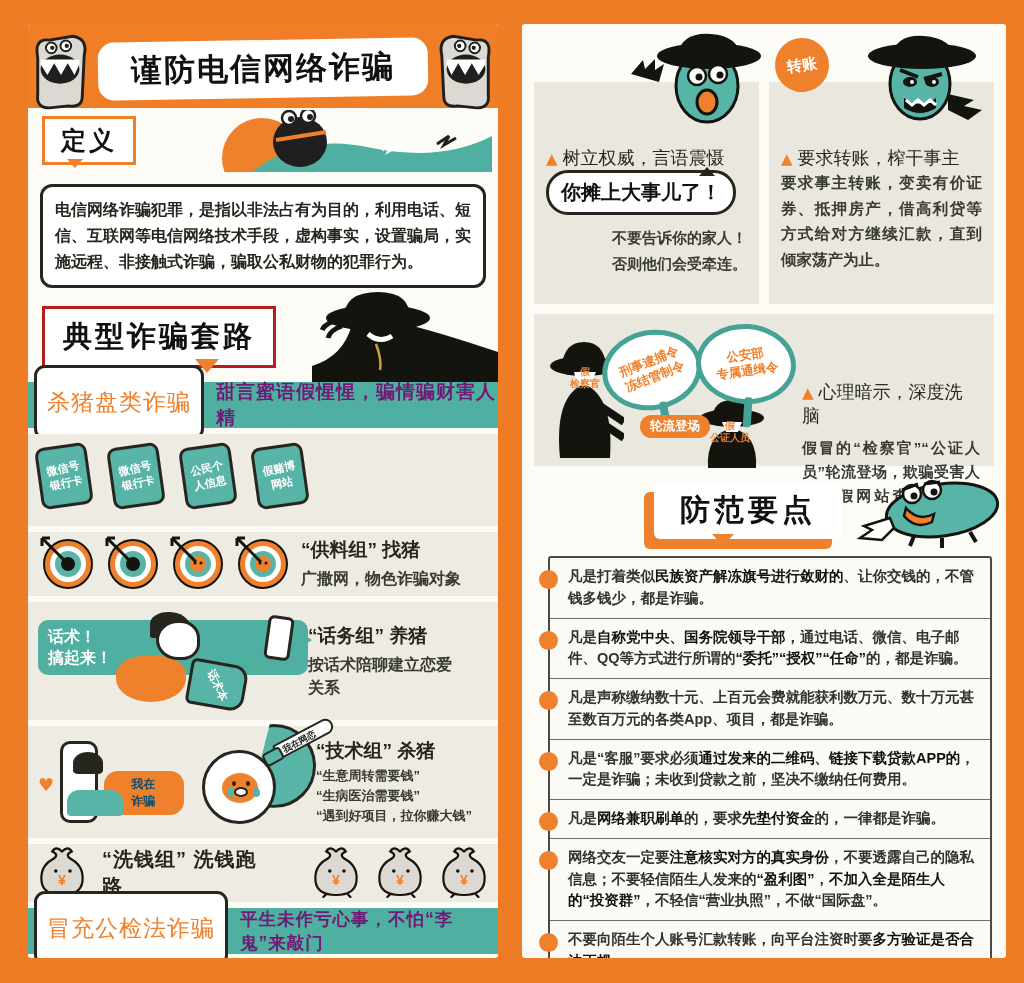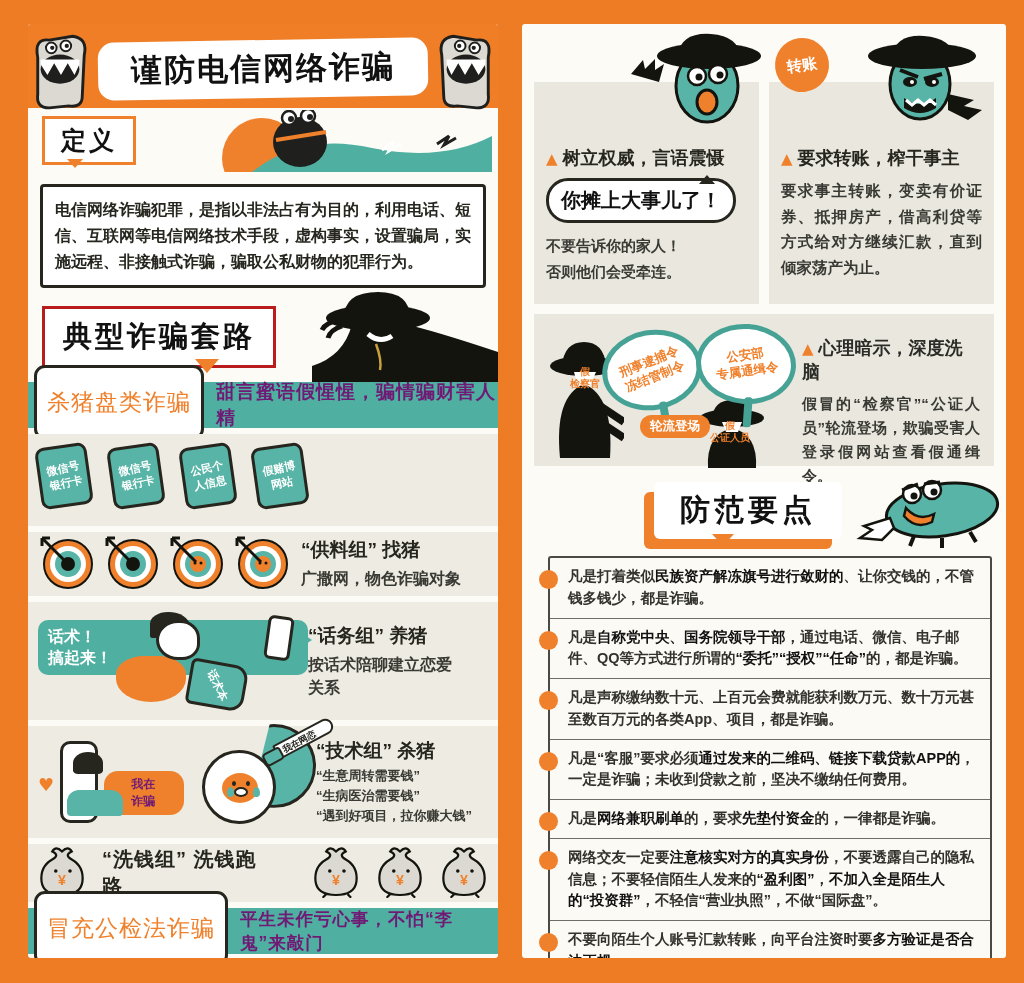--- a/index.html
+++ b/index.html
@@ -43,21 +43,21 @@
   .def-row { height:62px; position:relative; }
   .def-label {
     position:absolute; left:14px; top:8px; background:#fff; border:3px solid #f0812c;
     font-size:25px; font-weight:bold; color:#111; padding:5px 16px; letter-spacing:3px;
   }
   .def-label:after { content:""; position:absolute; left:22px; bottom:-14px;
     border:8px solid transparent; border-top:9px solid #f0812c; }
   .def-art { position:absolute; right:6px; top:2px; }
 
   .def-box {
-    margin:14px 12px 10px 12px; background:#fff; border:3px solid #26261f; border-radius:4px;
+    margin:14px 12px 10px 12px; background:#fff; border:3px solid #26261f; border-radius:12px;
     padding:10px 12px; font-size:16px; font-weight:bold; line-height:1.62; color:#26261f;
   }
 
   .tactics { position:relative; height:84px; margin-top:2px; }
   .tactics-box {
     position:absolute; left:14px; top:8px; background:#fff; border:3px solid #b91c1c;
     font-size:29px; font-weight:bold; color:#111; padding:8px 18px; letter-spacing:3px;
   }
   .tactics-box:after { content:""; position:absolute; left:150px; bottom:-20px;
     border:12px solid transparent; border-top:14px solid #f0812c; }
@@ -91,21 +91,21 @@
   }
   .book span { color:#fff; font-size:11px; font-weight:bold; transform:rotate(55deg); }
   .phone-sm { position:absolute; left:228px; top:6px; width:26px; height:44px; background:#fff; border:3px solid #26261f; border-radius:6px; transform:rotate(8deg); }
 
   .date-card { position:relative; width:66px; height:82px; background:#fff; border:3px solid #26261f; border-radius:10px; margin:0 6px; }
   .date-card .dc-hair { position:absolute; left:10px; top:8px; width:30px; height:22px; background:#26261f; border-radius:60% 60% 20% 20%; }
   .date-card .dc-body { position:absolute; left:4px; bottom:4px; width:56px; height:26px; background:#57b4a6; border-radius:12px 12px 4px 4px; }
   .heart { width:16px; height:16px; position:relative; }
   .heart:before { content:"\2665"; color:#f0812c; font-size:18px; font-family:"DejaVu Sans",sans-serif; }
   .heart-pill {
-    background:#f0812c; color:#701a75; font-size:12px; font-weight:bold; padding:5px 27px;
+    background:#f0812c; color:#0c4a6e; font-size:12px; font-weight:bold; padding:5px 27px;
     border-radius:14px 14px 14px 2px; align-self:flex-end; margin:0 4px 8px 0;
   }
   .pig-circle {
     width:74px; height:74px; border-radius:50%; background:#fff; border:3px solid #26261f;
     position:relative; margin-right:4px; flex:none;
   }
   .pig-head { position:absolute; left:17px; top:20px; width:36px; height:30px; background:#f0812c; border-radius:50%; }
   .pig-snout { position:absolute; left:29px; top:34px; width:14px; height:10px; background:#fff; border:2px solid #26261f; border-radius:50%; }
   .pig-eye { position:absolute; width:4px; height:5px; background:#26261f; border-radius:50%; top:28px; }
   .pig-tear { position:absolute; width:7px; height:10px; background:#57b4a6; border-radius:50% 50% 50% 50%/60% 60% 40% 40%; top:34px; }
@@ -117,28 +117,28 @@
   .knife:before { content:""; position:absolute; left:-16px; top:1px; width:16px; height:10px; background:#57b4a6; border:2px solid #26261f; border-radius:4px; }
   .crescent { position:absolute; right:-8px; top:-10px; width:84px; height:84px; border-radius:50%;
     background:#57b4a6; border:3px solid #26261f; clip-path:polygon(45% 0,100% 0,100% 100%,20% 100%); }
 
   .runners { display:flex; align-items:center; gap:16px; width:100%; }
   .runner-label { font-size:20px; font-weight:bold; color:#26261f; letter-spacing:1px; }
 
   
   .r-cards { display:flex; gap:10px; padding:58px 12px 0 12px; }
   .r-card { background:#e9e7de; width:50%; padding:64px 12px 10px 12px; position:relative; height:222px; }
-  .r-card .hd { font-size:18px; font-weight:bold; color:#26261f; margin-bottom:8px; }
+  .r-card .hd { font-size:18px; font-weight:normal; color:#26261f; margin-bottom:0; }
   .big-bubble {
     background:#fff; border:3px solid #26261f; border-radius:22px; padding:6px 12px;
     font-size:20px; font-weight:bold; color:#111; display:inline-block; position:relative; margin-bottom:10px;
   }
   .big-bubble:after { content:""; position:absolute; right:18px; top:-14px;
     border:8px solid transparent; border-bottom:9px solid #26261f; }
-  .r-card .ln { font-size:15px; font-weight:bold; color:#3a3a34; line-height:1.7; }
+  .r-card .ln { font-size:15px; font-weight:bold; color:#3a3a34; line-height:1.7;text-align:right; }
   .r-card .para { font-size:15.5px; font-weight:bold; color:#3a3a34; line-height:1.65; text-align:justify; }
   .char-a { position:absolute; right:-6px; top:-52px; }
   .badge-zz {
     position:absolute; left:6px; top:-44px; width:54px; height:54px; background:#f0812c; border-radius:50%;
     color:#fff; font-size:15px; font-weight:bold; display:flex; align-items:center; justify-content:center;
     transform:rotate(-8deg); z-index:3;
   }
   .char-b { position:absolute; right:-4px; top:-50px; }
 
   .brain-card { background:#e9e7de; margin:10px 12px 0 12px; height:152px; display:flex; position:relative; padding:10px; }
@@ -151,21 +151,21 @@
   .sign-1 { left:58px; top:6px; transform:rotate(-10deg); }
   .sign-2 { left:152px; top:0; transform:rotate(4deg); }
   .sign:after { content:""; position:absolute; bottom:-28px; left:46px; width:8px; height:30px; background:#45a294; border-radius:3px; }
   .sil { position:absolute; }
   .sil-label { position:absolute; color:#f0812c; font-size:10px; font-weight:bold; text-align:center; line-height:1.2; z-index:3; }
   .pill-badge {
     position:absolute; left:96px; bottom:18px; background:#f0812c; color:#fff; font-size:12.5px; font-weight:bold;
     padding:3px 10px; border-radius:14px; z-index:4;
   }
   .brain-text { padding:12px 4px 0 8px; }
-  .brain-text .hd { font-size:18px; font-weight:bold; margin-bottom:8px; }
+  .brain-text .hd { font-size:18px; font-weight:normal; margin-bottom:8px;margin-top:44px; }
   .brain-text .para { font-size:15px; font-weight:bold; color:#3a3a34; line-height:1.6; text-align:justify; }
 
   .prev-title-zone { position:relative; height:74px; margin-top:6px; }
   .prev-title {
     position:absolute; left:132px; top:10px; background:#fff; border-radius:6px;
     font-size:30px; font-weight:bold; color:#111; letter-spacing:4px; padding:8px 26px;
     box-shadow:-10px 10px 0 #f0812c; z-index:2;
   }
   .prev-title:after { content:""; position:absolute; left:58px; bottom:-18px;
     border:11px solid transparent; border-top:12px solid #f0812c; }

